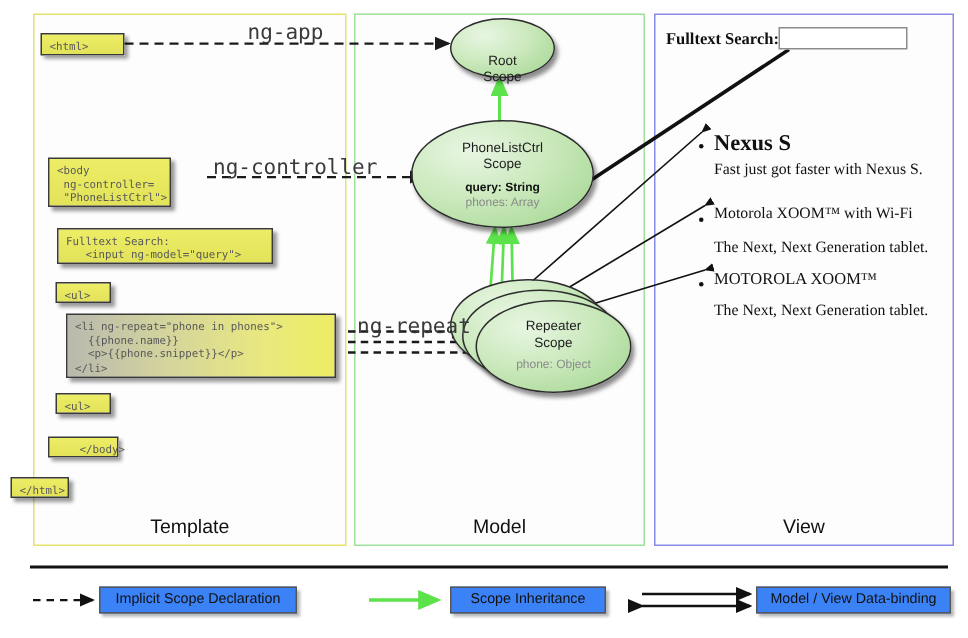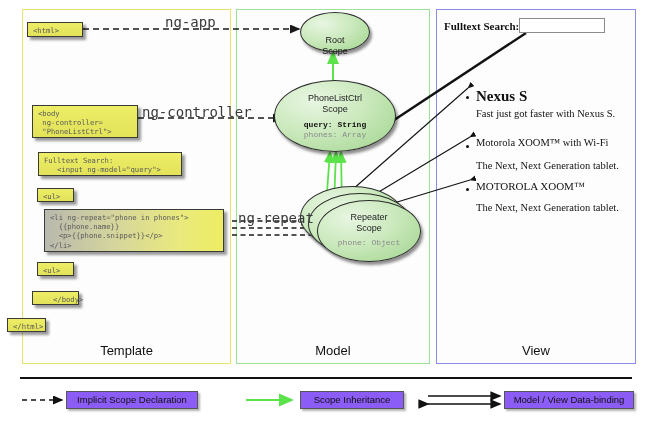--- a/index.html
+++ b/index.html
@@ -41,37 +41,37 @@
     position:absolute;border-radius:50%;
     border:1.6px solid #2c2c2c;
     background:radial-gradient(ellipse at 32% 28%, #e8f6e2 0%, #cbe9bd 45%, #9fd48c 100%);
     box-shadow:2px 3px 3px rgba(0,0,0,0.45);
     box-sizing:border-box;
     text-align:center;
     font-family:"Liberation Sans",sans-serif;
     color:#1d1d1d;
   }
   .ellipse .ttl{font-size:9px;line-height:10.5px;}
-  .ellipse .props{font-family:Liberation Mono, monospace;font-size:8px;line-height:10px;}
+  .ellipse .props{font-family:Liberation Sans, sans-serif;font-size:8px;line-height:10px;}
   .ellipse .props .on{color:#111;font-weight:bold;}
   .ellipse .props .off{color:#8a8a8a;}
 
   
   .view-text{position:absolute;font-family:"Liberation Serif",serif;color:#111;}
   .view-input{
     position:absolute;box-sizing:border-box;
     background:#fff;border:1px solid #8b8b8b;
   }
   .bullet{position:absolute;width:3px;height:3px;border-radius:50%;background:#111;}
 
   
   .legend-rule{position:absolute;background:#111;}
   .legend-box{
     position:absolute;box-sizing:border-box;
-    background:#8b5cf6;border:1.3px solid #565656;
+    background:#3b82f6;border:1.3px solid #565656;
     font-size:9.5px;color:#111;
     text-align:center;
     box-shadow:2px 2px 2px rgba(0,0,0,0.30);
     white-space:nowrap;
   }
   .legend-box span{display:block;padding-top:2px;}
 
   .edge-label{
     position:absolute;
     font-family:"DejaVu Sans Mono",monospace;
@@ -121,21 +121,21 @@
     <line x1="470" y1="137" x2="372" y2="196" stroke="#111" stroke-width="1.1" marker-start="url(#ahBlackSm)"></line>
     <line x1="470" y1="180" x2="384" y2="206" stroke="#111" stroke-width="1.1" marker-start="url(#ahBlackSm)"></line>
   </svg>
 
   <div class="edge-label z4" style="left:165px;top:14px;">ng-app</div>
   <div class="edge-label z4" style="left:142px;top:104px;">ng-controller</div>
   <div class="edge-label z4" style="left:238px;top:210px;">ng-repeat</div>
 
   <div class="codebox plain z3" style="left:27px;top:22px;width:56px;height:15px;line-height:10px;">&lt;html&gt;</div>
 
-  <div class="codebox plain z3" style="left:32px;top:105px;width:106px;height:33px;">&lt;body
+  <div class="codebox plain z3" style="left:32px;top:105px;width:82px;height:33px;">&lt;body
  ng-controller=
  "PhoneListCtrl"&gt;</div>
 
   <div class="codebox plain z3" style="left:38px;top:152px;width:144px;height:24px;">Fulltext Search:
    &lt;input ng-model="query"&gt;</div>
 
   <div class="codebox plain z3" style="left:37px;top:188px;width:37px;height:14px;line-height:9px;">&lt;ul&gt;</div>
 
   <div class="codebox grad-wide z3" style="left:44px;top:209px;width:180px;height:43px;">&lt;li ng-repeat="phone in phones"&gt;
   {{phone.name}}

